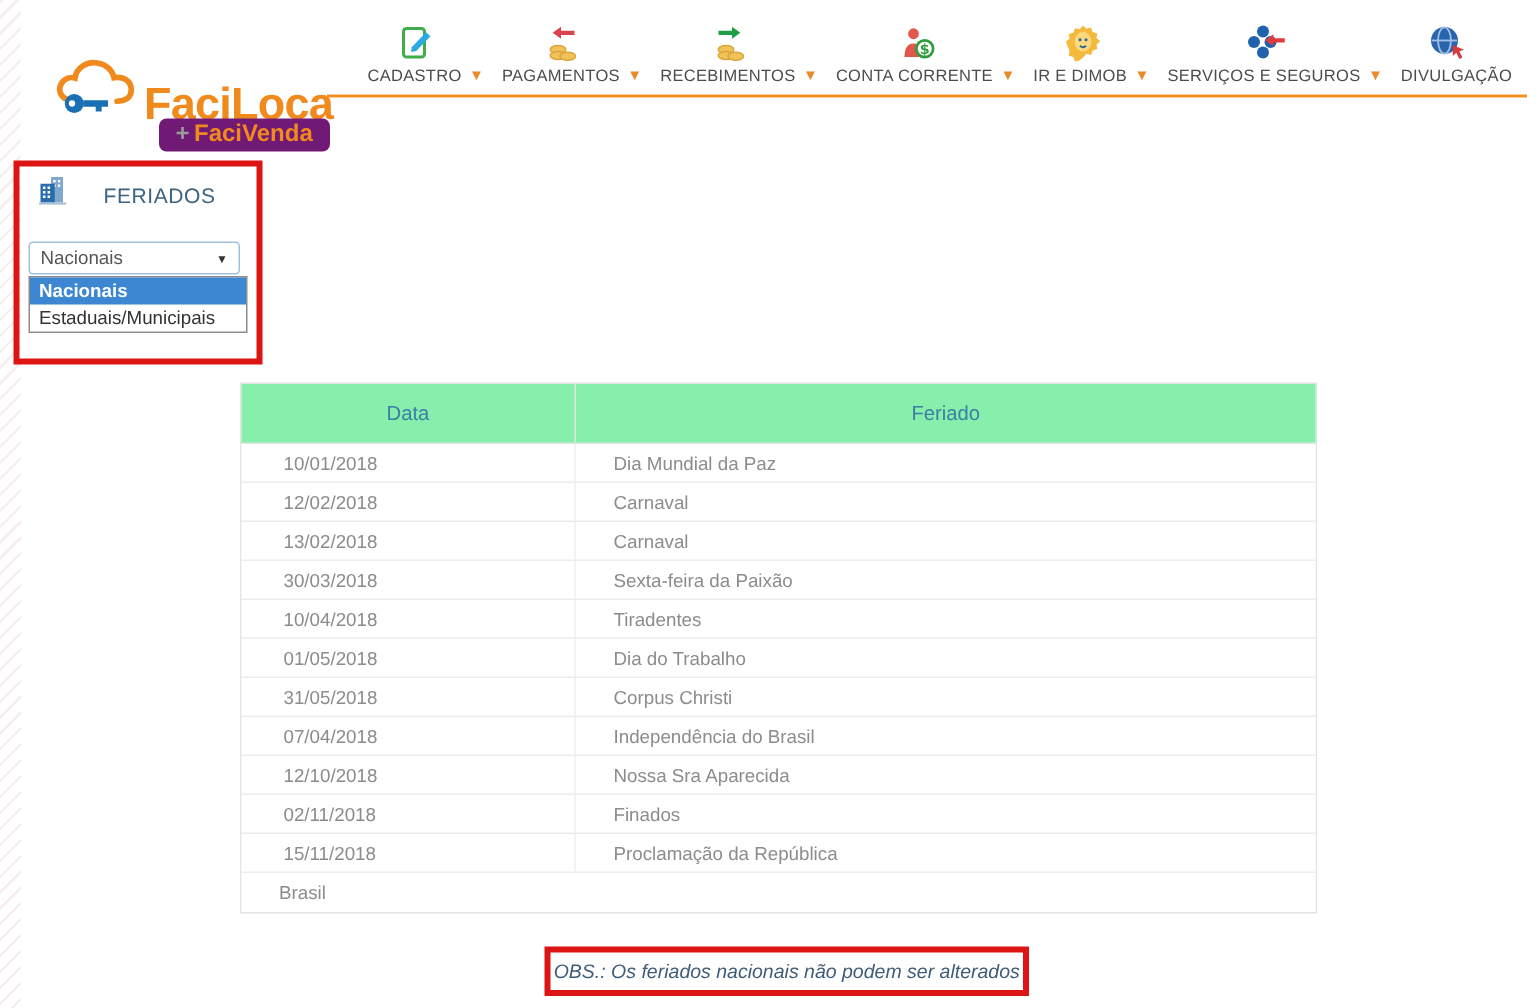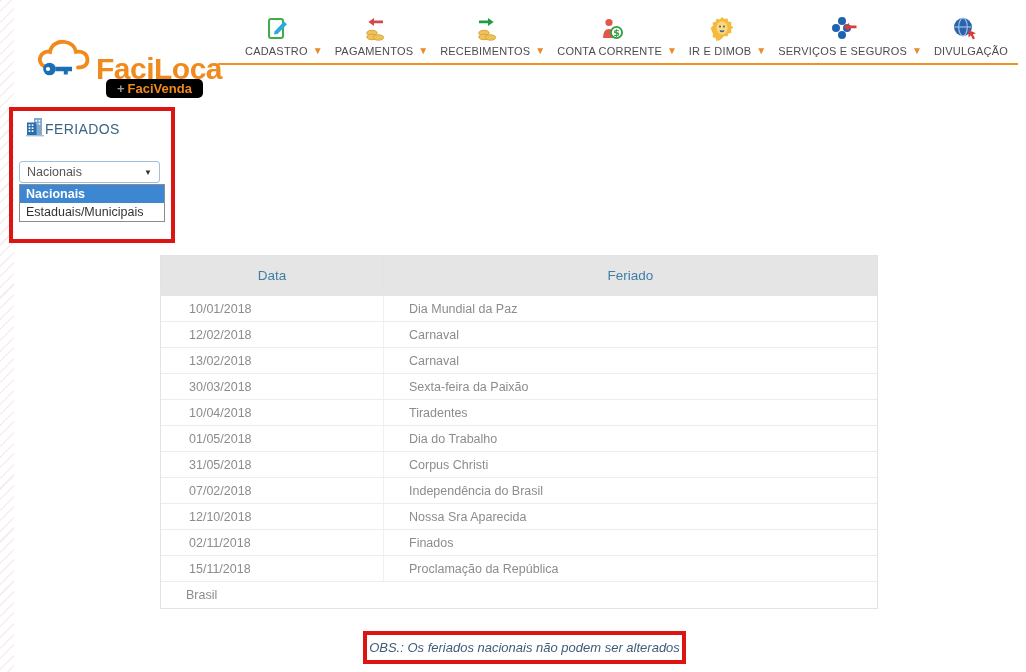--- a/index.html
+++ b/index.html
@@ -6,54 +6,54 @@
   html,body { background:#fff; }
   body { font-family:"Liberation Sans","DejaVu Sans",sans-serif; }
   .page { position:relative; width:1026px; height:672px; background:#fff; overflow:hidden; }
   .page::before { content:""; position:absolute; left:0; top:0; bottom:0; width:14px;
     background:repeating-linear-gradient(135deg, rgba(214,168,168,.20) 0 1.5px, transparent 1.5px 7.5px);
     pointer-events:none; }
 
   
   .logo { position:absolute; left:36px; top:36px; display:flex; align-items:flex-end; cursor:pointer; }
   .logo-text { font-size:30px; font-weight:bold; color:#f18a1d; letter-spacing:-.5px; line-height:30px; margin-left:2px; }
-  .facivenda { position:absolute; left:106px; top:79px; background:#000000; border-radius:5px;
-    padding:2px 11px; font-size:13px; font-weight:bold; color:#f18a1d; }
+  .facivenda { position:absolute; left:106px; top:79px; background:#701a75; border-radius:5px;
+    padding:2px 11px; font-size:16px; font-weight:bold; color:#f18a1d; }
   .facivenda .plus { color:#9a9a9a; font-weight:bold; margin-right:3px; }
   .nav-underline { position:absolute; left:218px; top:63px; width:800px; height:2px; background:#f29123; }
 
   .nav { position:absolute; left:233px; top:15px; width:752px; display:flex; justify-content:space-between; }
   .nav-item { display:flex; flex-direction:column; align-items:center; cursor:pointer; }
   .nav-icon { height:27px; display:flex; align-items:center; justify-content:center; margin-bottom:3px; }
   .nav-label-row { display:flex; align-items:center; white-space:nowrap; }
   .nav-label { font-size:11px; color:#4c4c4c; letter-spacing:.2px;margin-left:12px; }
   .caret { color:#e98b2a; font-size:10px; margin-left:5px; line-height:10px; }
 
   
   .annotation-box { position:absolute; border:4px solid #dd1414; pointer-events:none; z-index:50; }
   .box-feriados { left:9px; top:107px; width:166px; height:136px; }
   .box-obs { left:363px; top:631px; width:323px; height:33px; }
 
   .page-title { position:absolute; left:25px; top:117px; display:flex; align-items:center; }
-  .page-title-text { font-size:14px; color:#3c6480; letter-spacing:.4px; margin-left:0; }
+  .page-title-text { font-size:14px; color:#3c6480; letter-spacing:.4px; margin-left:24px; }
 
   .select-box { position:absolute; left:19px; top:161px; width:141px; height:22px; background:#fff;
     border:1px solid #9cc0de; border-radius:3px; display:flex; align-items:center; justify-content:space-between;
     padding:0 7px; cursor:pointer; }
   .select-value { font-size:12.5px; color:#555; }
   .select-arrow { font-size:8px; color:#333; }
 
   .option-list { position:absolute; left:19px; top:184px; width:146px; background:#fff;
     border:1px solid #8c8c8c; z-index:10; }
   .option { height:18px; line-height:18px; padding-left:6px; font-size:12.5px; color:#333; cursor:pointer; white-space:nowrap; }
   .option.highlight { background:#3c86d2; color:#fff; font-weight:bold; }
 
   
   .holiday-table { position:absolute; left:160px; top:255px; width:718px; border:1px solid #e3e3e3; }
-  .thead { display:flex; height:40px; background:#e5e5e5; border-bottom:1px solid #e3e3e3; }
+  .thead { display:flex; height:40px; background:#86efac; border-bottom:1px solid #e3e3e3; }
   .th { display:flex; align-items:center; justify-content:center; font-size:13.5px; color:#3d7ea6; }
   .th-date { width:223px; border-right:1px solid #e3e3e3; }
   .th-name { flex:1; }
   .tr { display:flex; height:26px; border-bottom:1px solid #ececec; background:#fff; }
   .tr:last-child { border-bottom:none; }
   .td { display:flex; align-items:center; font-size:12.5px; color:#8c8c8c; }
   .td-date { width:223px; padding-left:28px; border-right:1px solid #f0f0f0; }
   .td-name { flex:1; padding-left:25px; }
 
   
@@ -263,21 +263,21 @@
       <div class="td td-date">01/05/2018</div>
       <div class="td td-name">Dia do Trabalho</div>
     </div>
 
     <div class="tr">
       <div class="td td-date">31/05/2018</div>
       <div class="td td-name">Corpus Christi</div>
     </div>
 
     <div class="tr">
-      <div class="td td-date">07/02/2018</div>
+      <div class="td td-date">07/04/2018</div>
       <div class="td td-name">Independência do Brasil</div>
     </div>
 
     <div class="tr">
       <div class="td td-date">12/10/2018</div>
       <div class="td td-name">Nossa Sra Aparecida</div>
     </div>
 
     <div class="tr">
       <div class="td td-date">02/11/2018</div>

